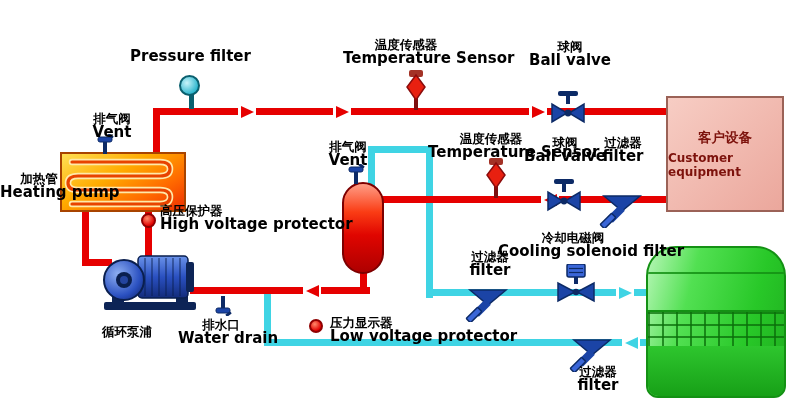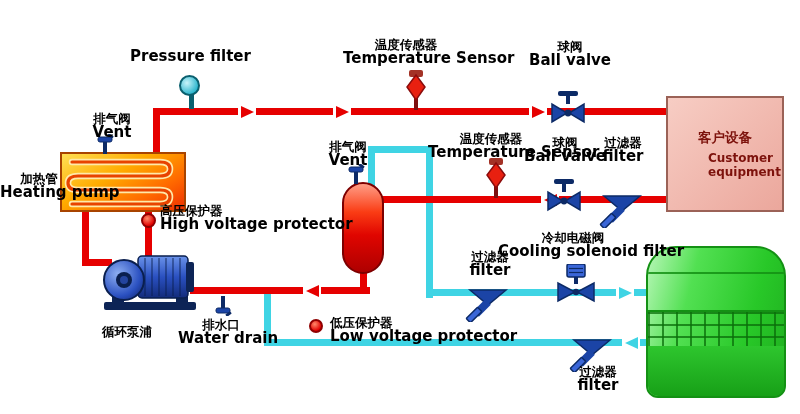--- a/index.html
+++ b/index.html
@@ -27,21 +27,21 @@
   .tank{position:absolute;box-sizing:border-box;border-radius:21px;border:2px solid #7d0000;
         background:linear-gradient(180deg,#ff9d86 0%,#fa3c14 32%,#e00500 58%,#ae0000 100%);}
   .dot-red{position:absolute;box-sizing:border-box;border-radius:50%;border:2px solid #8f0000;
            background:radial-gradient(circle at 38% 32%,#ff8a6a,#e20000 72%);}
   .gauge{position:absolute;box-sizing:border-box;border-radius:50%;border:2.5px solid #0a5f6e;
          background:radial-gradient(circle at 35% 35%,#c8f4fa,var(--gauge-teal,#28b4cc) 75%);}
   .customer{position:absolute;box-sizing:border-box;border:2px solid #9b6257;
             background:linear-gradient(135deg,#f7cdc4,#eba79c);
             display:flex;flex-direction:column;align-items:center;justify-content:center;gap:4px;}
   .customer .zh{font-size:13.5px;font-weight:700;color:var(--equipment-text,#7d120c);}
-  .customer .en{font-size:12px;font-weight:700;color:var(--equipment-text,#7d120c);margin-left:40px;}
+  .customer .en{font-size:12px;font-weight:700;color:var(--equipment-text,#7d120c);}
   .tower{position:absolute;box-sizing:border-box;overflow:hidden;border:2px solid #149114;
          border-radius:30px 30px 12px 12px;
          background:linear-gradient(105deg,#b8f7b8 0%,#52e052 30%,#28c828 70%,#1fae1f 100%);}
   .tower-seam{position:absolute;left:0;right:0;height:2px;background:#149114;opacity:.85;}
   .tower-lattice{position:absolute;left:0;right:0;border-top:2px solid #149114;border-bottom:2px solid #149114;
     background-image:repeating-linear-gradient(90deg,rgba(10,110,10,.75) 0 2px,transparent 2px 14px),
                      repeating-linear-gradient(180deg,rgba(10,110,10,.75) 0 2px,transparent 2px 12px);}
   .tower-basin{position:absolute;left:0;right:0;bottom:0;background:linear-gradient(180deg,#2ec62e,#17a017);}
 </style>
 </head>
@@ -265,21 +265,21 @@
     <div class="zh">排水口</div>
     <div class="en">Water drain</div>
   </div>
 
   <div class="lbl" style="left:312px;top:140px;width:72px">
     <div class="zh">排气阀</div>
     <div class="en">Vent</div>
   </div>
 
   <div class="lbl left" style="left:330px;top:316px;width:140px">
-    <div class="zh">低压保护器</div>
+    <div class="zh">压力显示器</div>
     <div class="en">Low voltage protector</div>
   </div>
 
   <div class="lbl" style="left:343px;top:38px;width:126px">
     <div class="zh">温度传感器</div>
     <div class="en">Temperature Sensor</div>
   </div>
 
   <div class="lbl" style="left:428px;top:132px;width:126px">
     <div class="zh">温度传感器</div>

